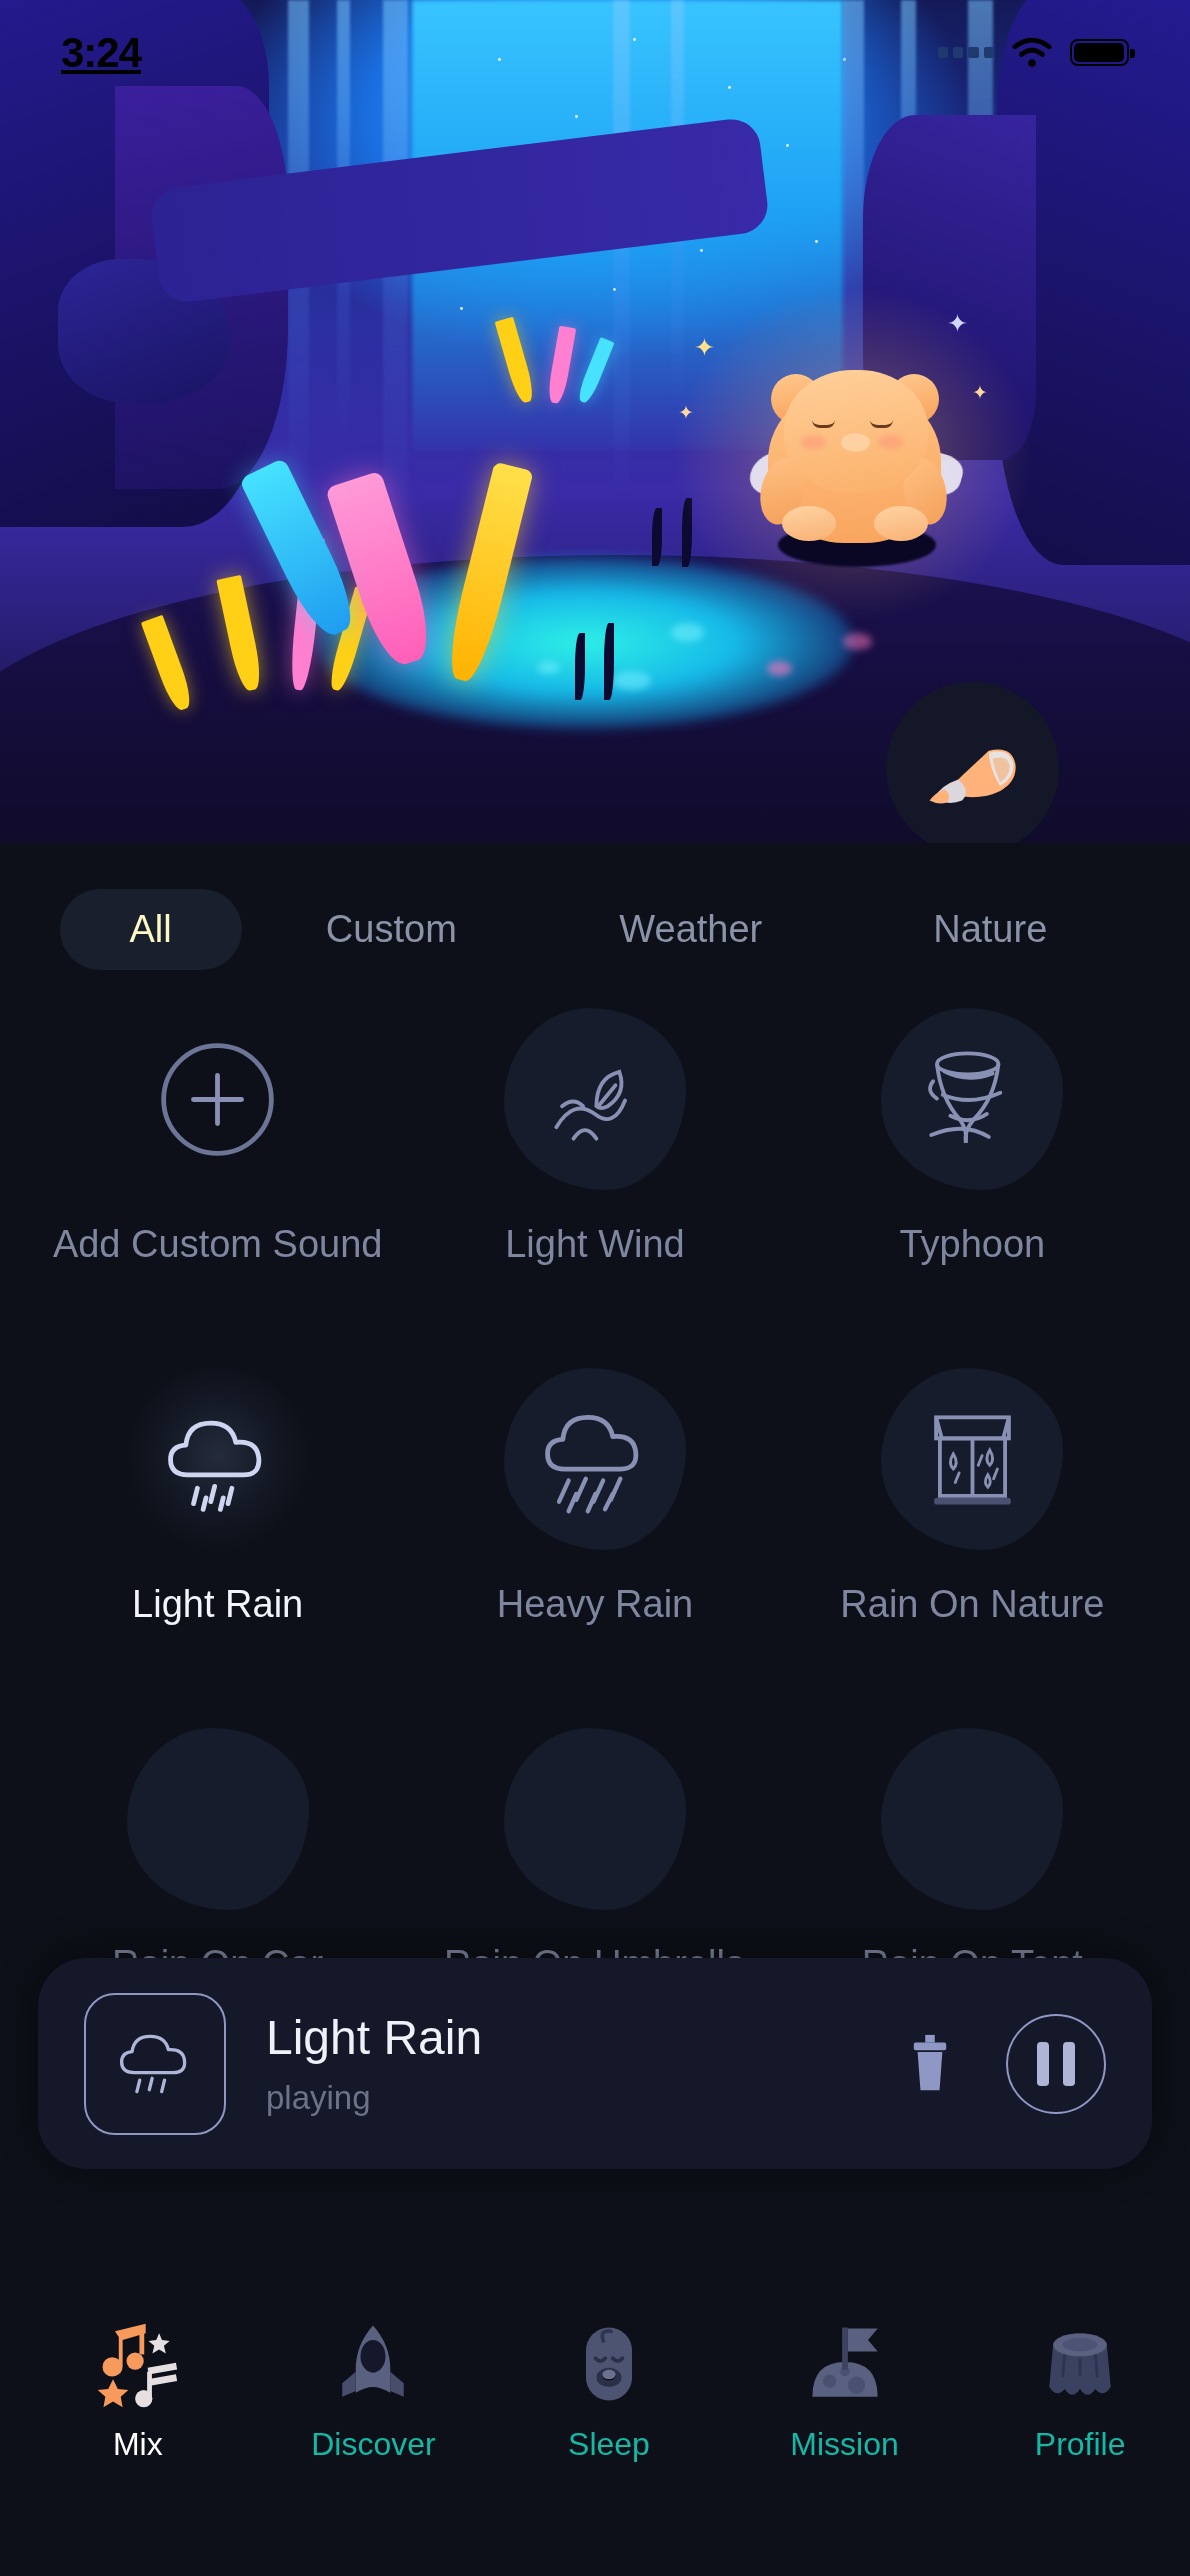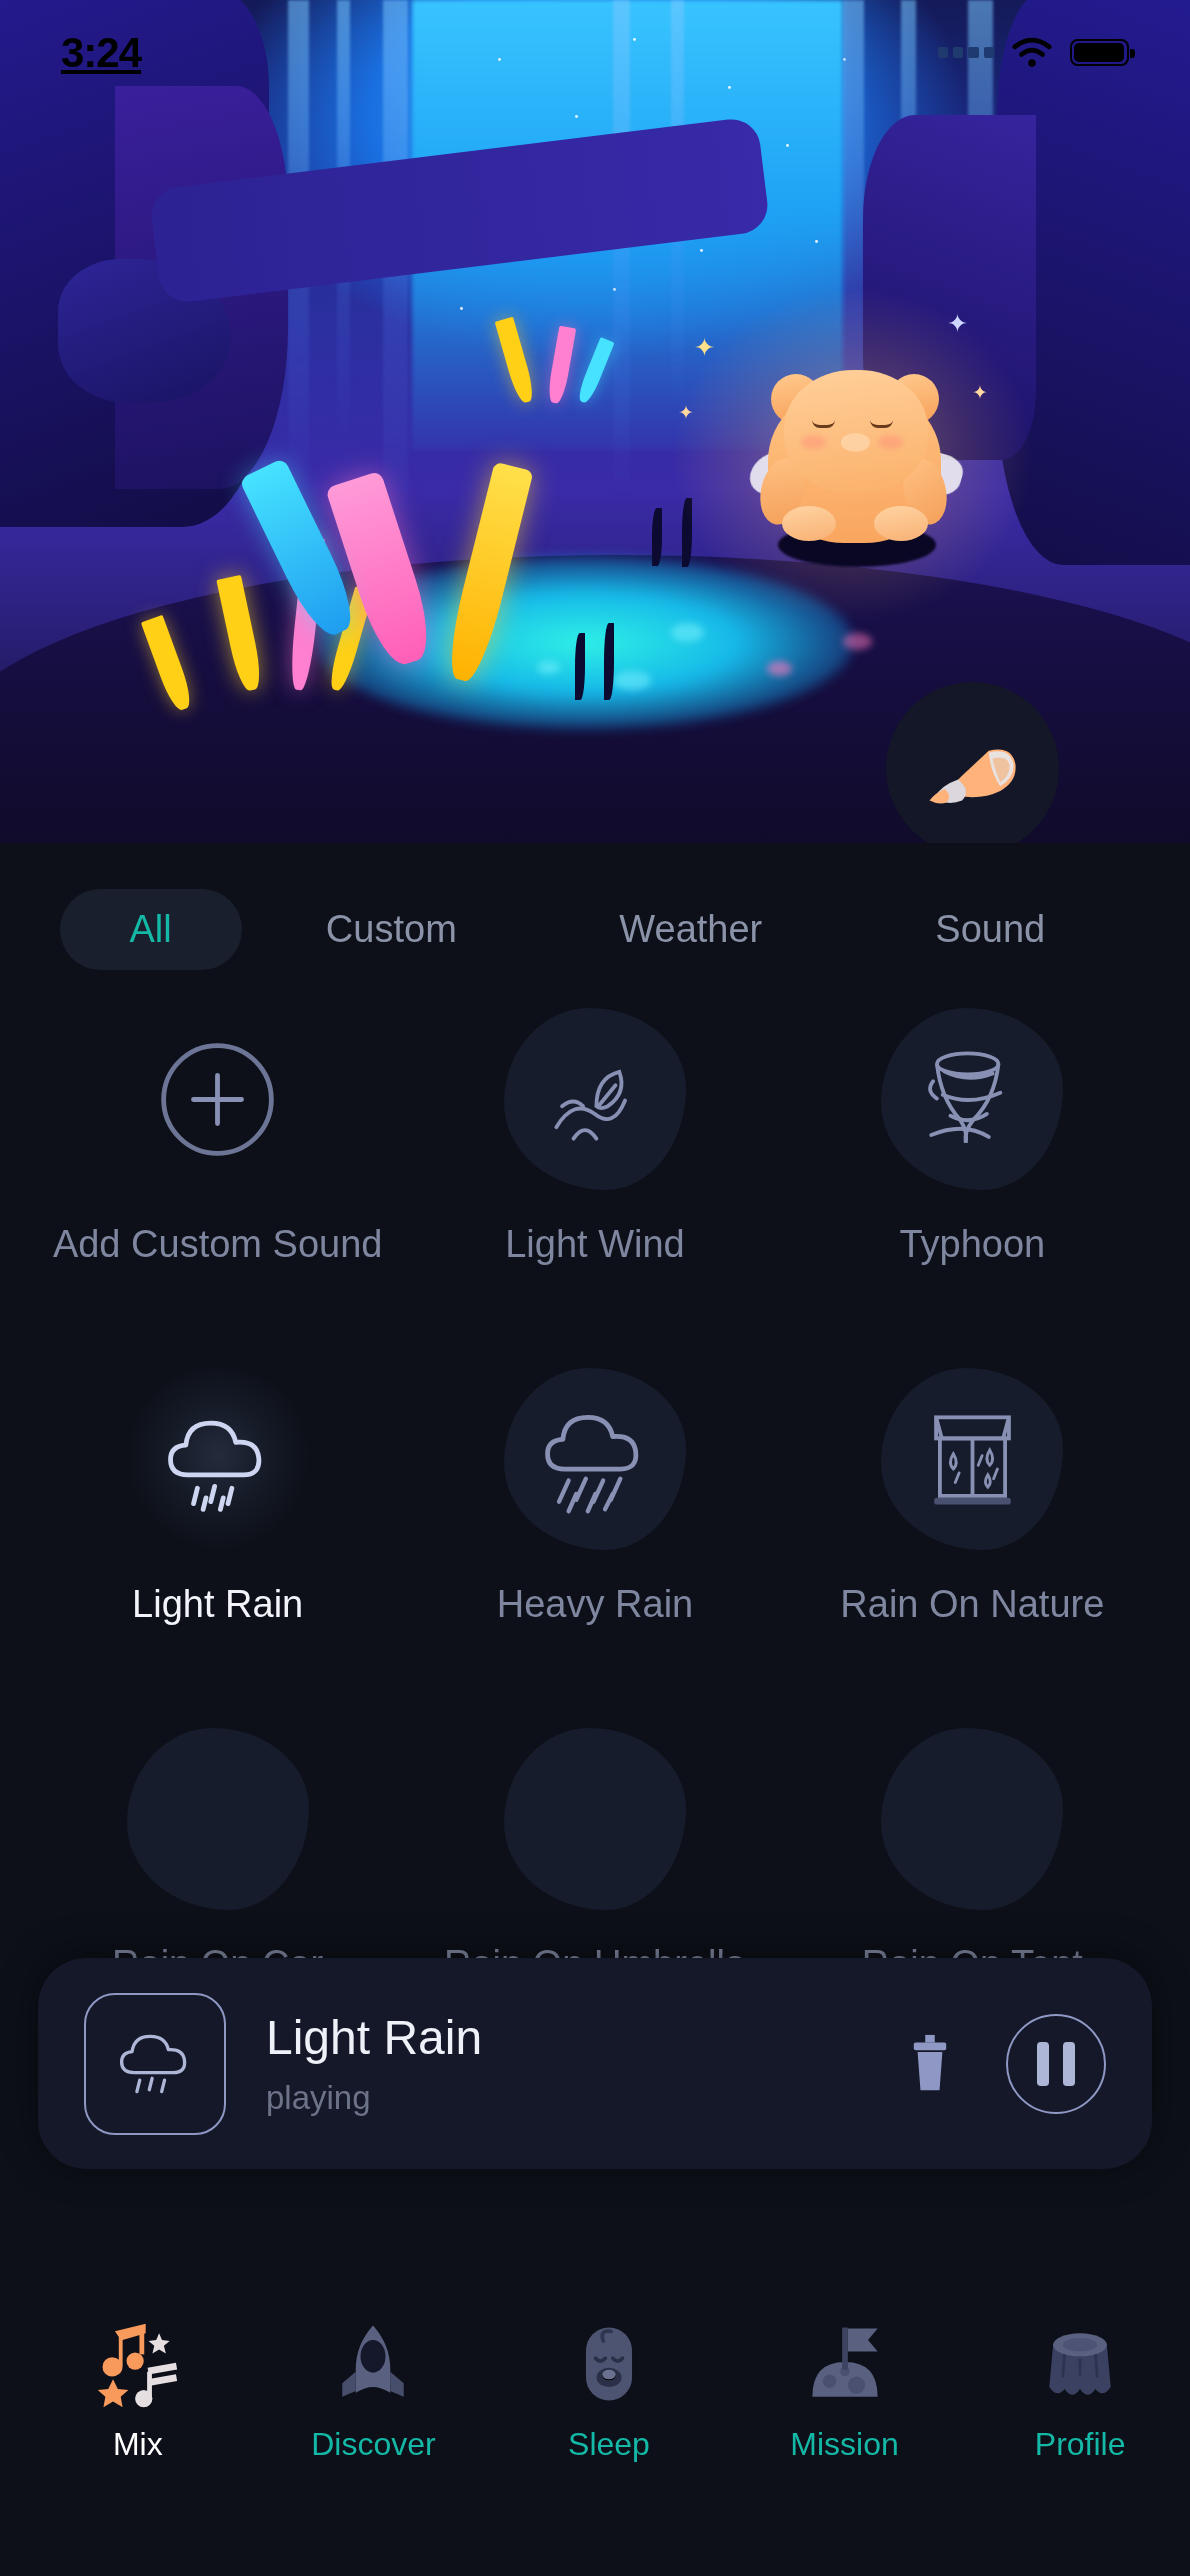--- a/index.html
+++ b/index.html
@@ -129,21 +129,21 @@
 
   
   .content { position:absolute; left:0; top:843px; width:1190px; height:1476px; background:#0d1018; }
 
   .tabs { display:flex; align-items:center; padding:46px 50px 0 50px; }
   .tab {
     flex:1; text-align:center; font-size:38px; color:#8b93a8;
     padding:19px 0;
   }
   .tab.active {
-    color:#14b8a6;
+    color:#fef9c3;
     background:#1a1f2e;
     border-radius:42px;
     max-width:182px;
     margin-left:9.6px;
   }
 
   .grid { padding:38px 29px 0 29px; }
   .row { display:flex; }
   .cell { flex:1; display:flex; flex-direction:column; align-items:center; }
   .blob {
@@ -319,21 +319,21 @@
       </div>
   </div>
 </div>
 
 <div class="content">
 
   <div class="tabs">
     <div class="tab active">All</div>
     <div class="tab">Custom</div>
     <div class="tab">Weather</div>
-    <div class="tab">Sound</div>
+    <div class="tab">Nature</div>
   </div>
 
   <div class="grid">
 
     <div class="row">
       <div class="cell">
         <div class="blob plain">
           <svg width="125" height="125" viewBox="0 0 130 130">
             <circle cx="65" cy="65" r="56" fill="none" stroke="#6d7596" stroke-width="5"></circle>
             <path d="M65 40 L65 90 M40 65 L90 65" stroke="#8890b4" stroke-width="5" stroke-linecap="round"></path>

